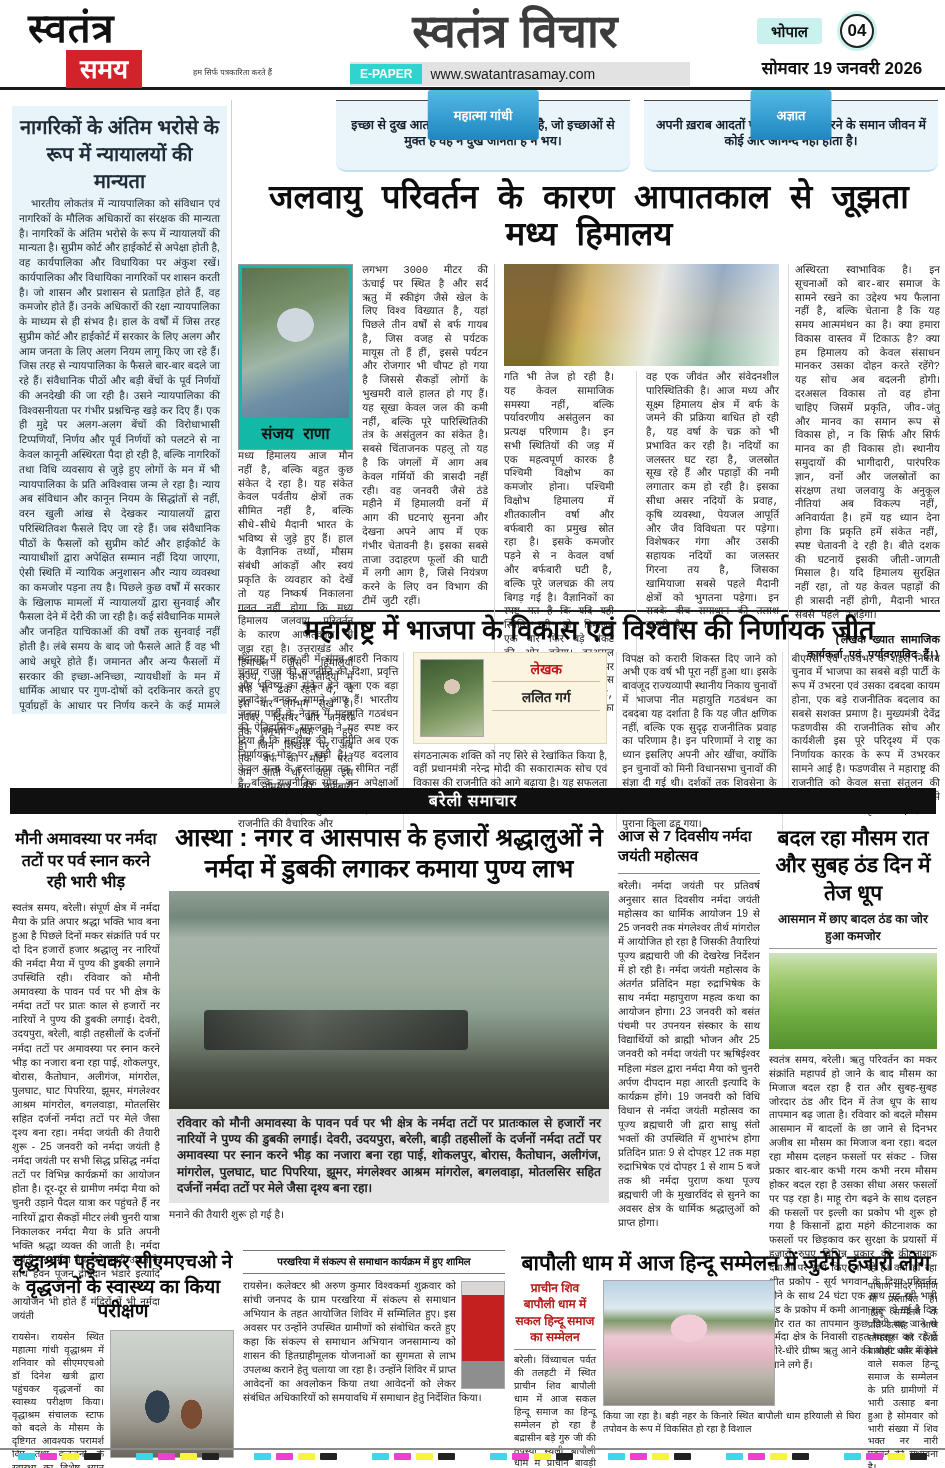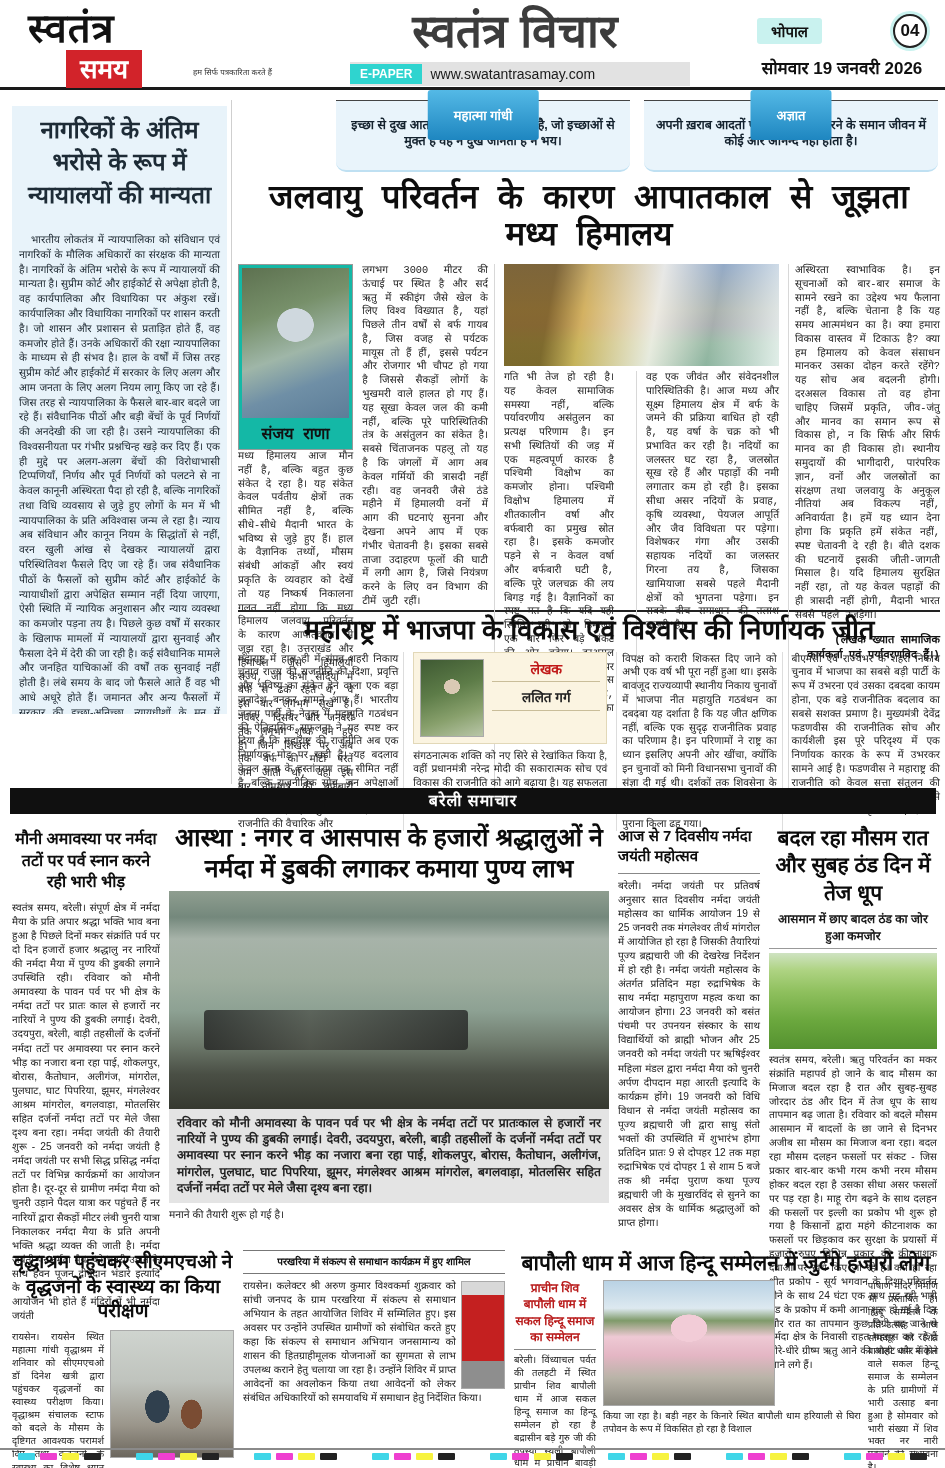--- a/index.html
+++ b/index.html
@@ -12,36 +12,36 @@
   .logo { position:absolute; left:28px; top:2px; width:190px; }
   .logo-top { font-size:40px; font-weight:bold; color:#111; line-height:1.0; letter-spacing:1px; }
   .logo-bottom { display:inline-block; background:#d2232a; color:#fff; font-size:26px; font-weight:bold; padding:0 14px 2px 14px; margin-top:2px; margin-left:38px; }
   .tagline { position:absolute; left:165px; top:58px; width:140px; font-size:8px; color:#333; white-space:nowrap; }
   .center-head { position:absolute; left:300px; top:0; width:430px; text-align:center; }
   .center-title { font-size:46px; font-weight:bold; color:#3c3c3c; line-height:1.1; }
   .epaper-bar { position:absolute; left:50px; top:56px; width:340px; height:24px; background:#e2e2e2; display:flex; align-items:center; }
   .epaper-badge { background:#2fd4cf; color:#fff; font-weight:bold; font-size:12px; padding:3px 10px; margin-right:8px; }
   .website { font-size:14px; color:#1a1a1a; }
   .edition { position:absolute; right:18px; top:8px; width:170px; text-align:center; }
-  .edition-top { display:flex; align-items:center; justify-content:space-between; gap:18px; }
+  .edition-top { display:flex; align-items:center; justify-content:flex-start; gap:18px; }
   .city-badge { background:#c9f2ef; color:#111; font-weight:bold; font-size:15px; padding:3px 14px; border-radius:3px; }
   .page-circle { display:inline-flex; align-items:center; justify-content:center; width:34px; height:34px; border-radius:50%; border:2px solid #222; box-shadow:0 0 0 3px #c9f2ef; font-size:17px; font-weight:bold; color:#111; background:#fff; }
   .date-line { margin-top:8px; font-size:17px; font-weight:bold; color:#111; }
 
   
   .quotes { position:absolute; left:336px; top:100px; width:602px; height:72px; display:flex; gap:14px; }
   .quote-box { position:relative; flex:1; background:#e9f4fb; border-radius:0 0 10px 10px; border-bottom:2px solid #bfe0f2; border-top:1.5px solid #444; padding:16px 10px 4px 10px; text-align:center; }
   .quote-tab { position:absolute; top:-11px; left:50%; transform:translateX(-50%); background:linear-gradient(#54b9e6,#1e86c0); color:#fff; font-size:13px; font-weight:bold; padding:16px 26px; border-radius:3px; white-space:nowrap; }
   .quote-text { font-size:12.5px; font-weight:bold; color:#14222e; line-height:1.3; }
 
   
   .editorial { position:absolute; left:12px; top:100px; width:220px; height:684px; border-right:1px solid #cfcfcf; padding-right:4px; }
   .edit-label { border:3px solid #111; text-align:center; font-size:36px; font-weight:bold; color:#111; padding:2px 0 6px 0; background:#fff; }
   .edit-panel { background:#e8f3fa; margin-top:6px; padding:8px 7px; height:608px; overflow:hidden; }
-  .edit-headline { font-size:24px; font-weight:bold; color:#1d2b36; text-align:center; line-height:1.35; margin-bottom:22px; }
+  .edit-headline { font-size:20px; font-weight:bold; color:#1d2b36; text-align:center; line-height:1.35; margin-bottom:2px; }
   .edit-body { font-size:10.4px; line-height:1.42; text-align:justify; color:#1c2730; }
   .edit-body::first-letter { margin-left:12px; }
 
   
   .lead { position:absolute; left:238px; top:182px; width:702px; height:430px; border-bottom:2px solid #222;font-family:Liberation Mono, monospace; }
   .lead-headline { font-size:33px; font-weight:bold; color:#0d0d0d; text-align:center; line-height:1.12; margin-bottom:8px; }
   .lead-cols { display:flex; gap:9px; }
   .col-text { font-size:10.3px; line-height:1.34; text-align:justify; color:#232323; }
   .lead-c1 { width:120px; }
   .author-photo-box { border:1px solid #999; background:#14b8a6; padding:3px; }

